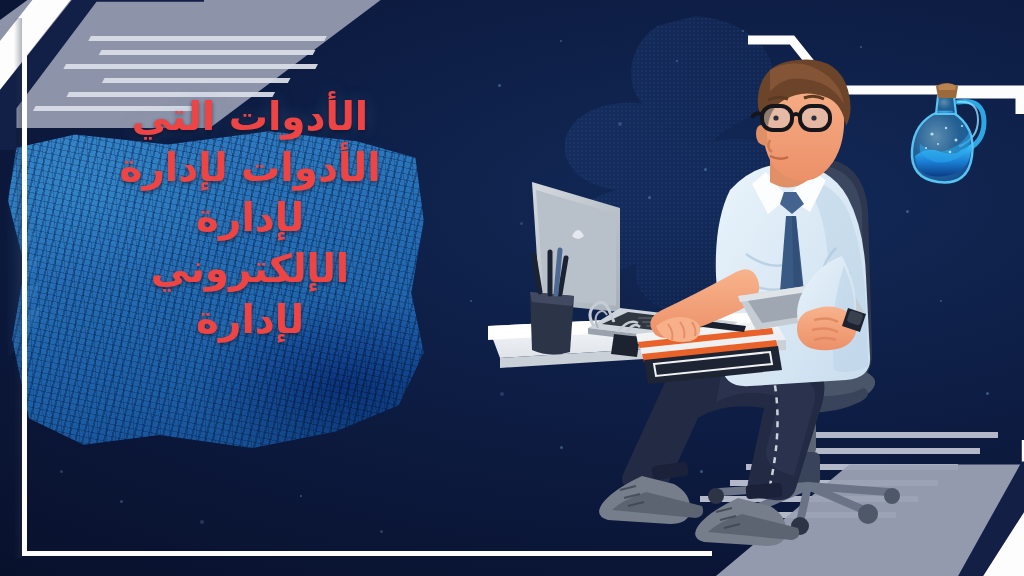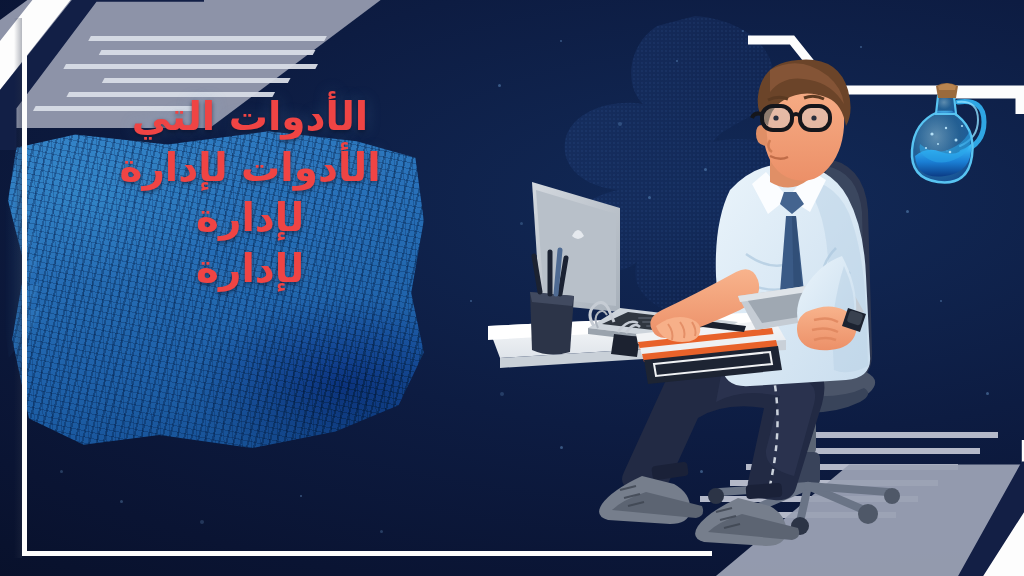--- a/index.html
+++ b/index.html
@@ -387,20 +387,21 @@
     </g>
 
     <path d="M378 268 l18 6 l-6 18 l-18 -6 z" fill="#1c2230"></path>
     <rect x="378" y="272" width="14" height="12" rx="3" fill="#39414f" transform="rotate(18 385 278)"></rect>
   </svg>
 
   <div class="headline">
     <div>الأدوات التي</div>
     <div>الأدوات لإدارة</div>
     <div>لإدارة</div>
+    <div>الإلكتروني</div>
     <div>لإدارة</div>
   </div>
 
   <svg class="logo" viewBox="0 0 92 108">
     <defs>
       <radialGradient id="glass" cx="40%" cy="35%" r="72%">
         <stop offset="0%" stop-color="#9fe3ff" stop-opacity=".55"></stop>
         <stop offset="55%" stop-color="#3aa8e8" stop-opacity=".45"></stop>
         <stop offset="100%" stop-color="#1258a8" stop-opacity=".75"></stop>
       </radialGradient>

